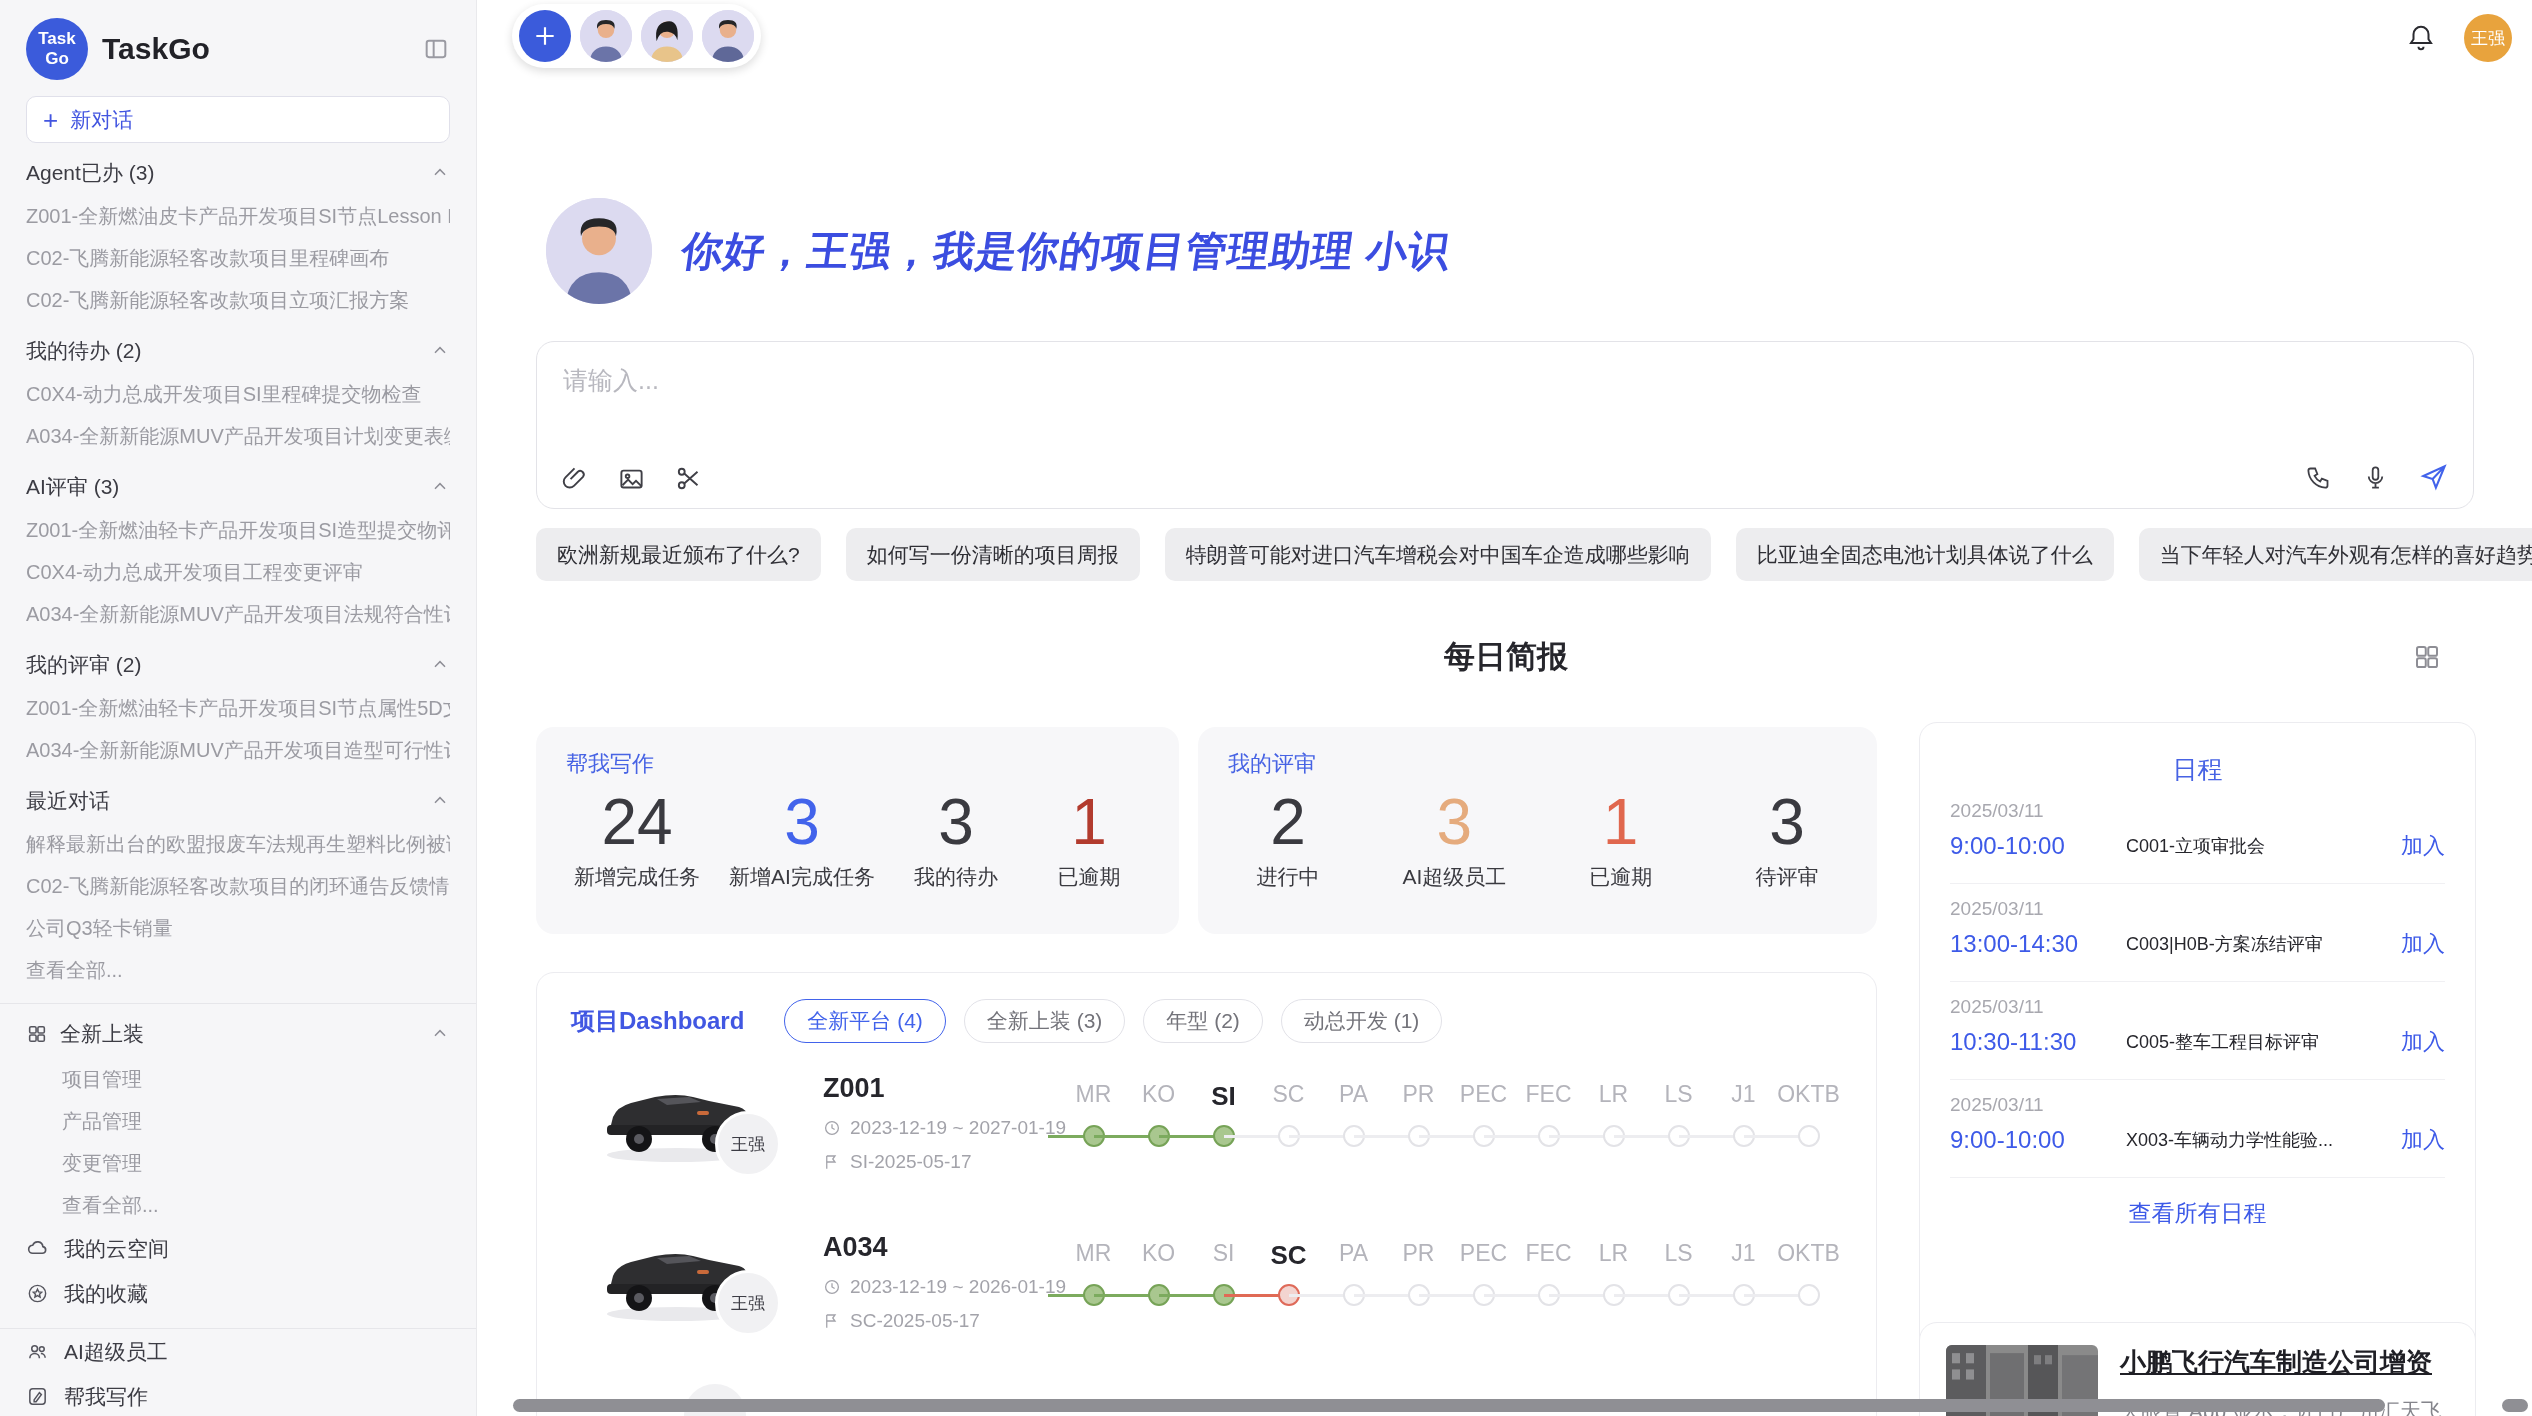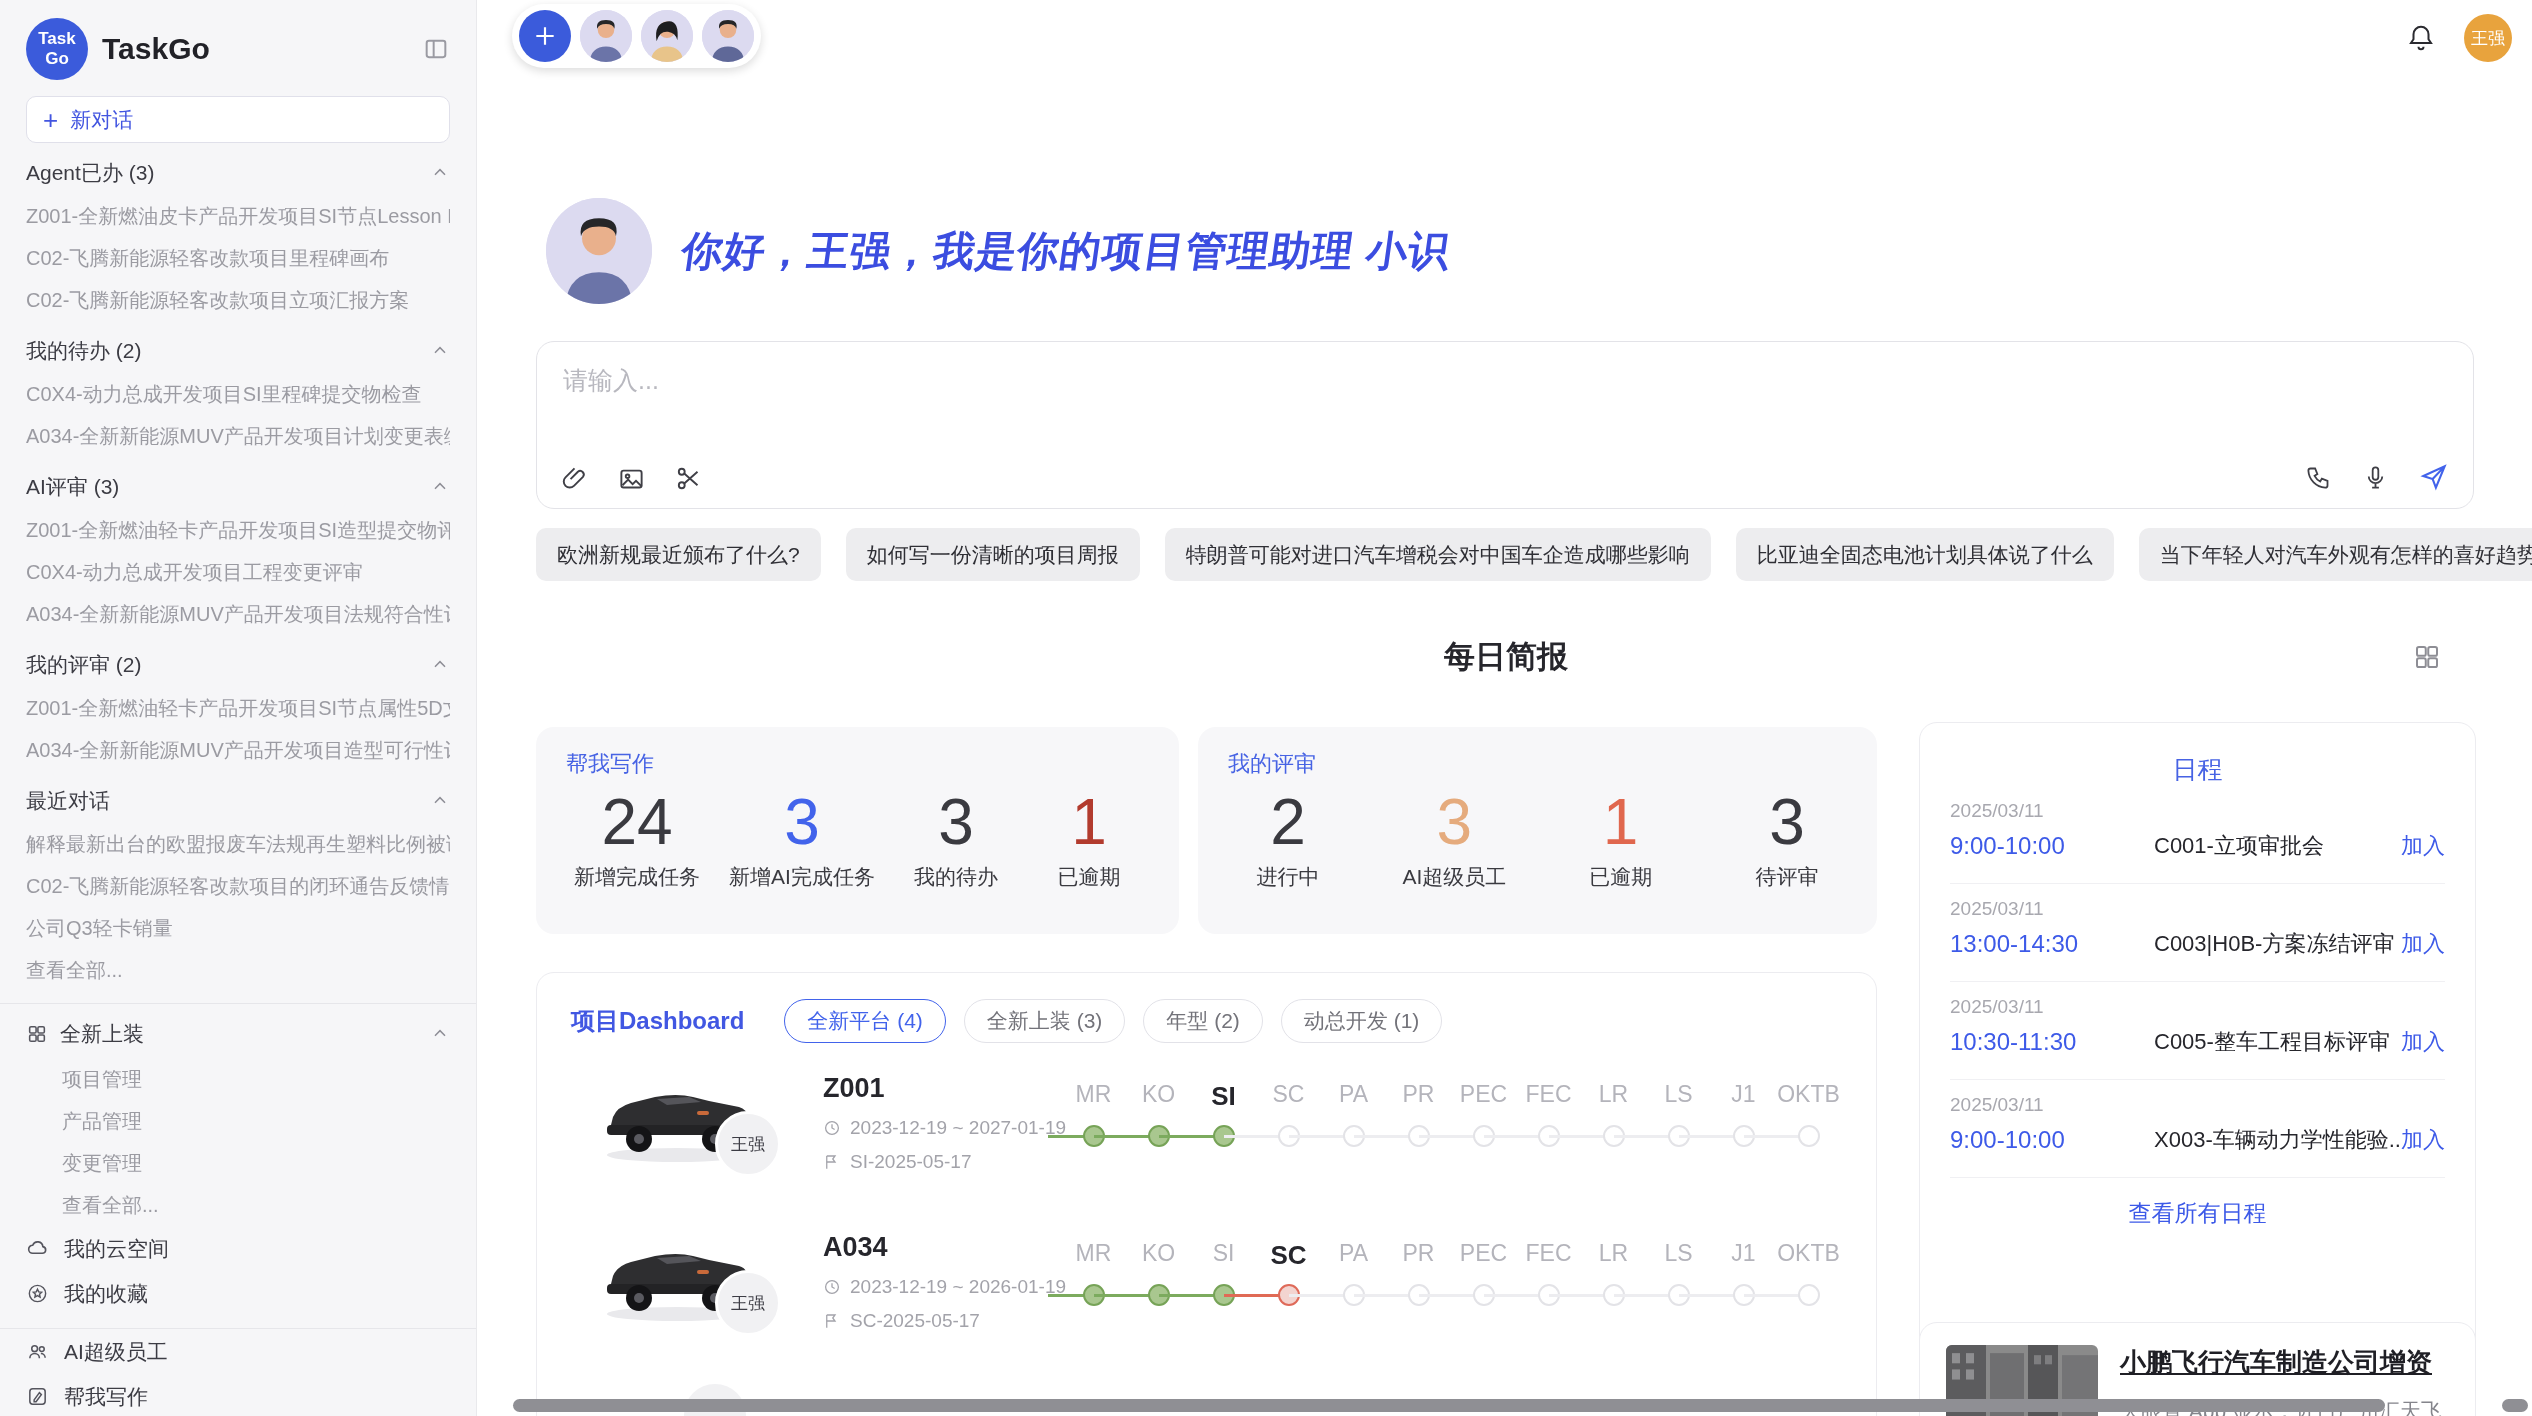--- a/index.html
+++ b/index.html
@@ -98,21 +98,21 @@
 .row3-sliver{position:absolute;left:147px;top:411px;width:62px;height:62px;border-radius:50%;background:#f1f1f3;}
 
 
 .sched{position:absolute;left:1919px;top:722px;width:557px;height:668px;background:#fff;
   border:1px solid #ececf0;border-radius:18px;padding:30px 30px 0;}
 .sched-title{text-align:center;font-size:25px;color:#4763e4;}
 .ev{padding-top:14px;}
 .ev-date{font-size:19px;color:#a8a8af;}
 .ev-row{display:flex;align-items:center;margin-top:9px;}
 .ev-time{font-size:24px;color:#3d5ae8;width:176px;flex:none;}
-.ev-name{font-size:22px;color:#26262c;flex:1;white-space:nowrap;overflow:hidden;margin-left:28px;}
+.ev-name{font-size:18px;color:#26262c;flex:1;white-space:nowrap;overflow:hidden;}
 .ev-join{font-size:22px;color:#3d5ae8;cursor:pointer;}
 .ev-div{height:1px;background:#f0f0f3;margin-top:22px;}
 .view-all{text-align:center;font-size:23px;color:#3d5ae8;margin-top:20px;cursor:pointer;}
 
 
 .news{position:absolute;left:1919px;top:1322px;width:557px;height:200px;background:#fff;
   border:1px solid #ececf0;border-radius:18px;padding:22px 26px;display:flex;gap:22px;}
 .news-thumb{width:152px;height:122px;flex:none;border-radius:6px;overflow:hidden;}
 .news-title{font-size:26px;font-weight:bold;color:#1f1f25;text-decoration:underline;}
 .news-body{font-size:21px;color:#85858c;margin-top:16px;line-height:30px;}

